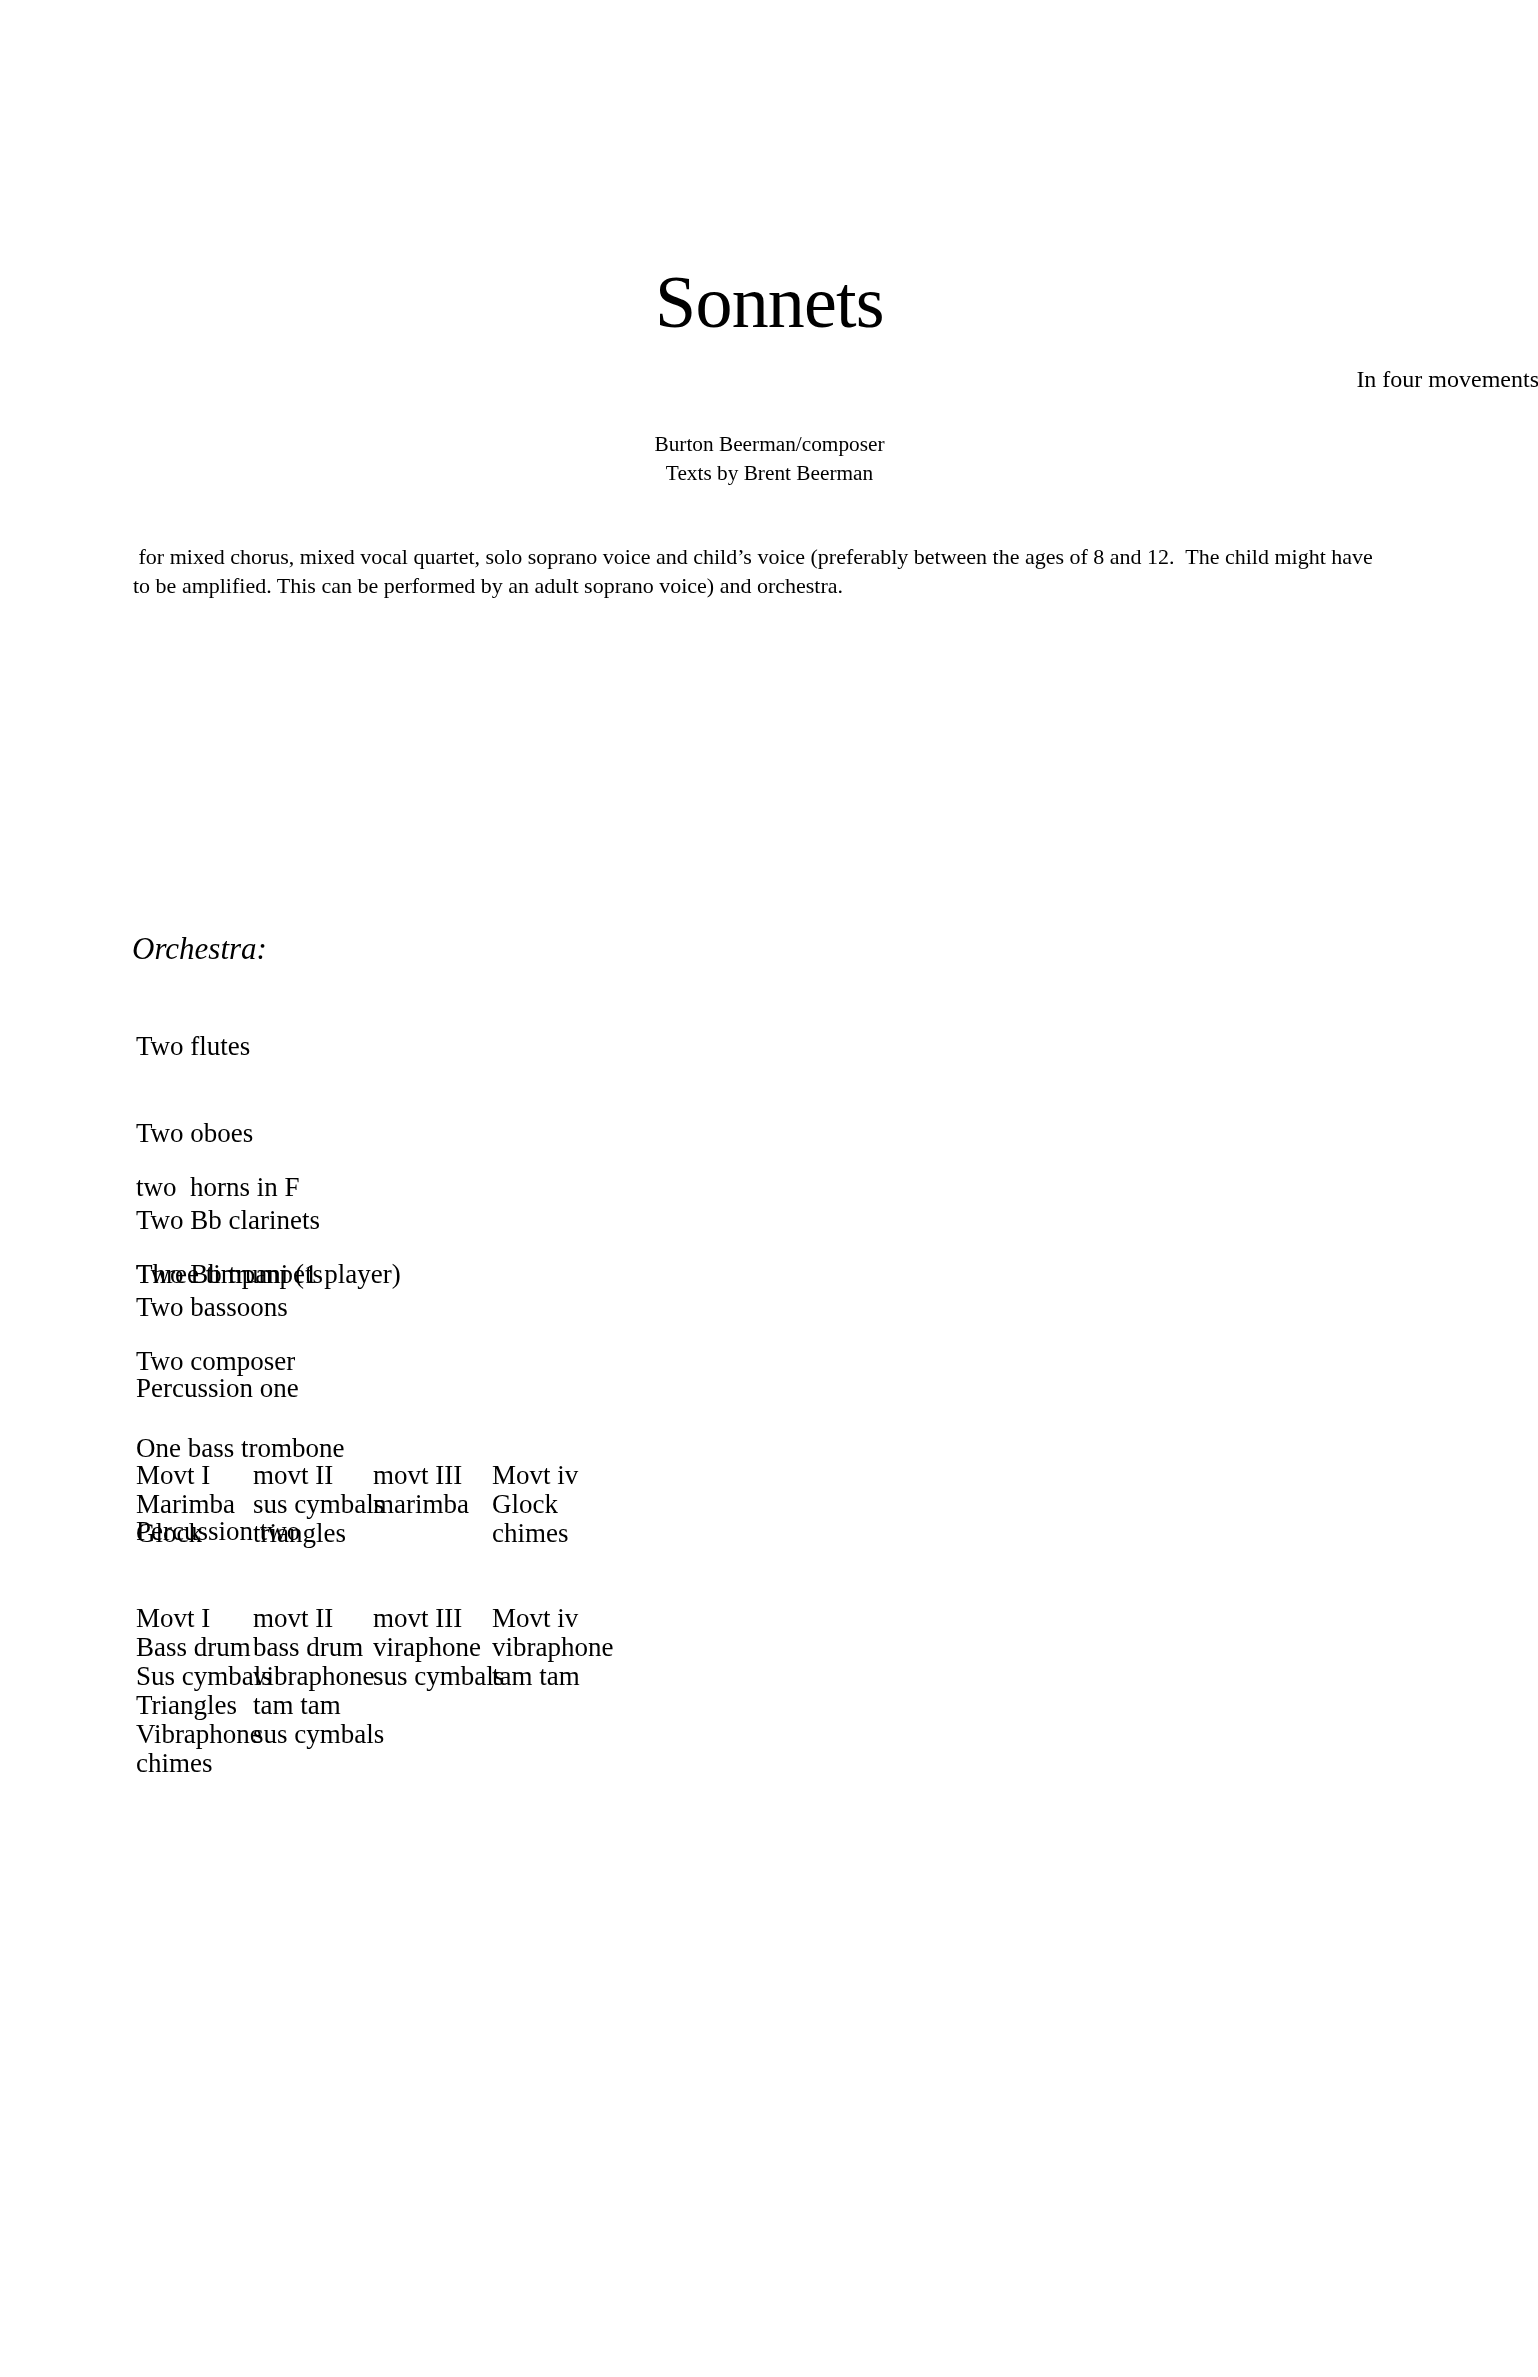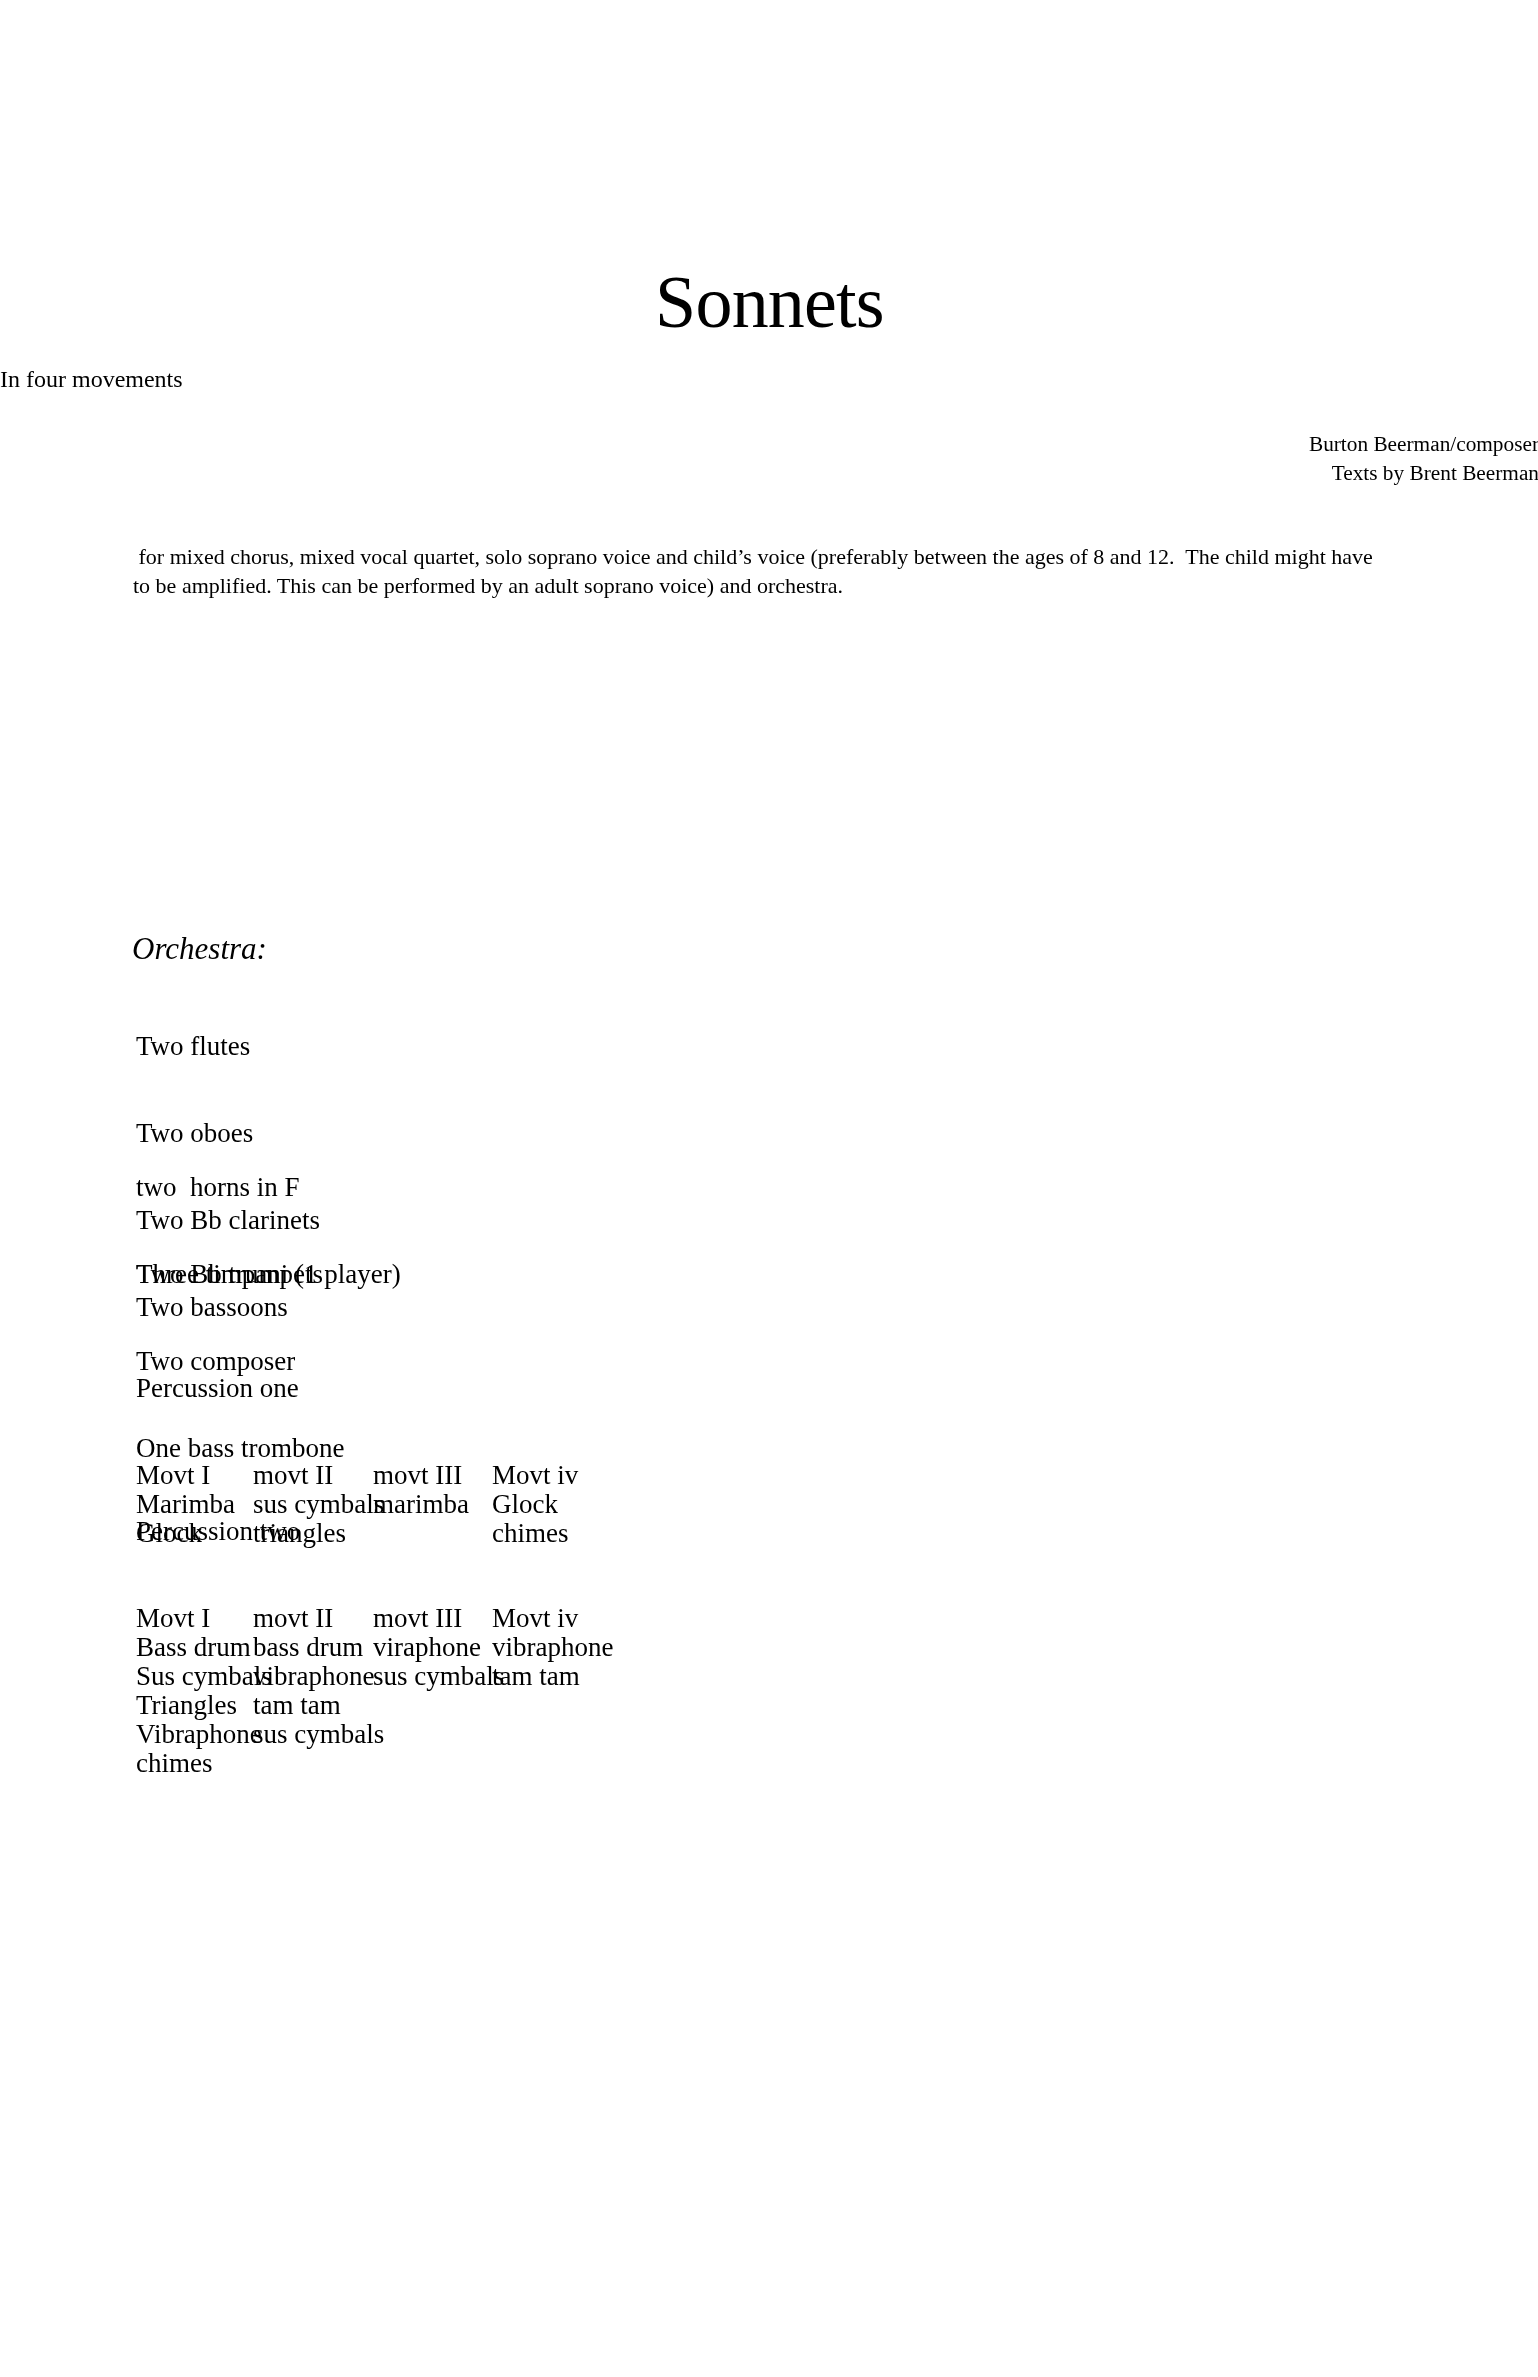--- a/index.html
+++ b/index.html
@@ -17,28 +17,28 @@
   .doc-title {
     top: 262px; left: 0; right: 0;
     text-align: center;
     font-size: 74px;
     line-height: 1.1;
     font-weight: 400;
     letter-spacing: -0.8px;
     margin: 0;
   }
   .doc-subtitle {
-    top: 365px; left: 0; right: 16px;
-    text-align: left;
+    top: 365px; left: 0; right: 0;
+    text-align: right;
     font-size: 24px;
     line-height: 29px;
   }
   .byline {
     top: 430px; left: 0; right: 0;
-    text-align: right;
+    text-align: center;
     font-size: 21.3px;
     line-height: 29px;
   }
   .description {
     top: 534px; left: 125px;
     width: 1260px;
     font-size: 22px;
     line-height: 29px;
     white-space: pre-wrap;
     margin: 8px;

